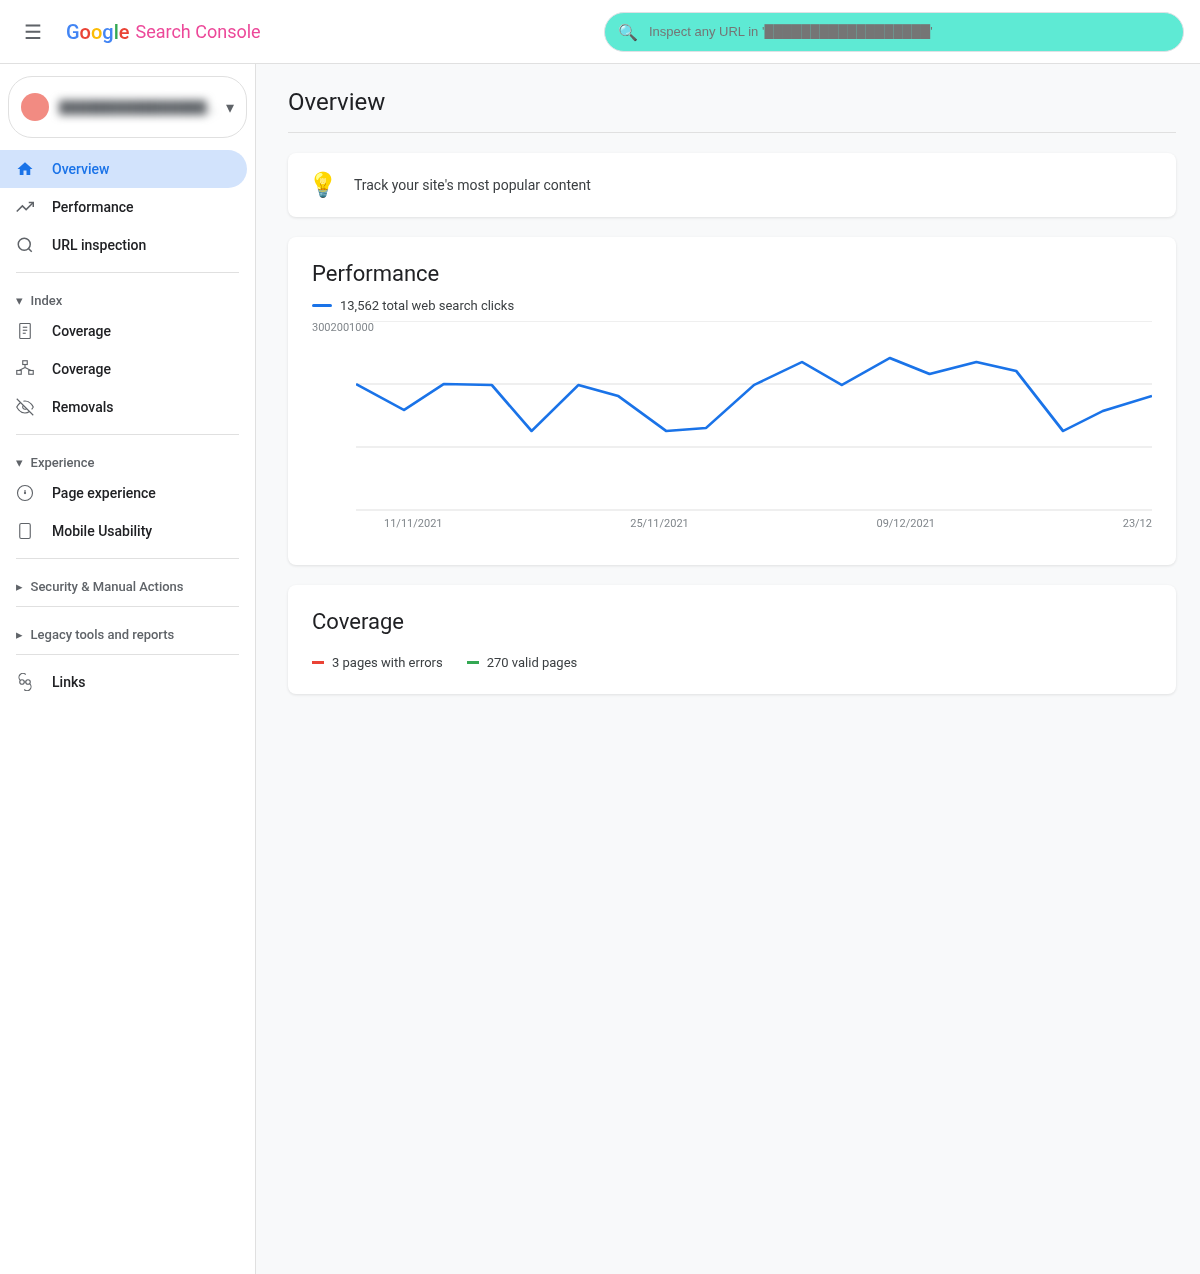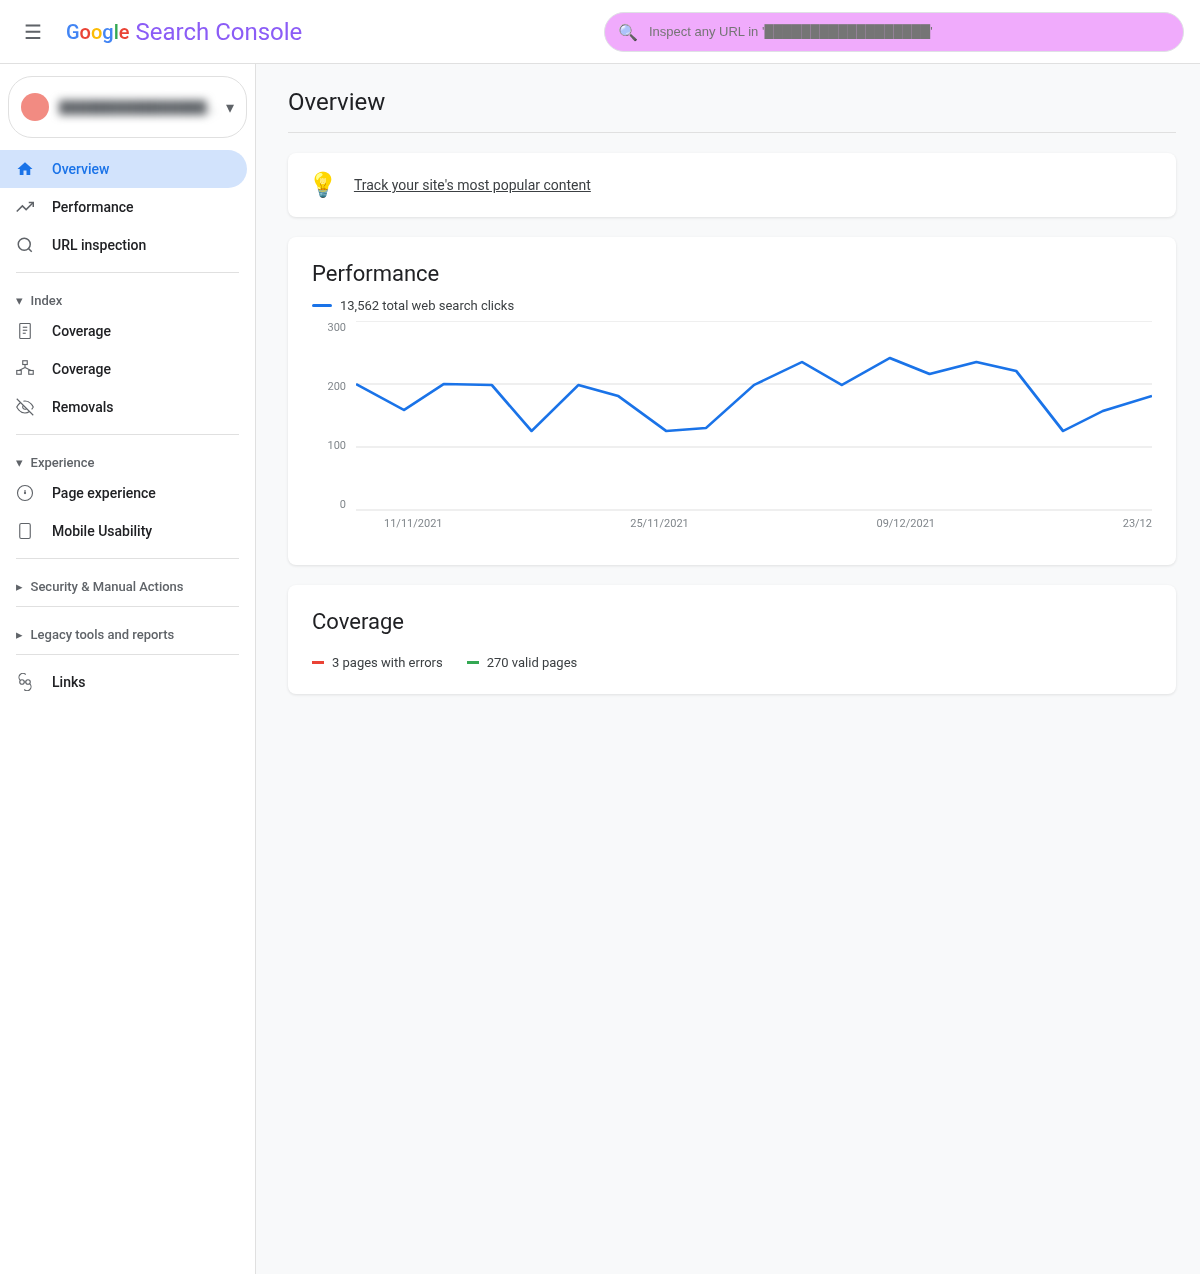--- a/index.html
+++ b/index.html
@@ -59,21 +59,21 @@
       position: relative;
     }
     .header-search input {
       width: 100%;
       height: 40px;
       border: 1px solid #dfe1e5;
       border-radius: 24px;
       padding: 0 16px 0 44px;
       font-size: 14px;
       color: #5f6368;
-      background: #f0abfc;
+      background: #5eead4;
       outline: none;
     }
     .header-search-icon {
       position: absolute;
       left: 14px;
       top: 50%;
       transform: translateY(-50%);
       color: #5f6368;
       font-size: 16px;
     }
@@ -200,21 +200,20 @@
       margin-bottom: 20px;
       box-shadow: 0 1px 3px rgba(0,0,0,0.1);
     }
     .tip-icon {
       font-size: 24px;
       color: #f9ab00;
     }
     .tip-text {
       font-size: 14px;
       color: #3c4043;
-      text-decoration: underline;
     }
 
     
     .card {
       background: #fff;
       border-radius: 8px;
       padding: 24px;
       margin-bottom: 20px;
       box-shadow: 0 1px 3px rgba(0,0,0,0.1);
     }
@@ -244,21 +243,21 @@
       height: 220px;
       width: 100%;
     }
     .chart-y-axis {
       position: absolute;
       left: 0;
       top: 0;
       bottom: 30px;
       width: 40px;
       display: flex;
-      flex-direction: column;
+      flex-direction: row;
       justify-content: space-between;
       font-size: 11px;
       color: #80868b;
       text-align: right;
       padding-right: 6px;
     }
     .chart-area {
       position: absolute;
       left: 44px;
       right: 0;
@@ -307,21 +306,21 @@
   </style>
 </head>
 <body>
 
 <div class="header">
   <div class="header-menu-icon">☰</div>
   <div class="header-logo">
     <span class="logo-google">
       <span class="logo-g">G</span><span class="logo-o1">o</span><span class="logo-o2">o</span><span class="logo-g2">g</span><span class="logo-l">l</span><span class="logo-e">e</span>
     </span>
-    <span style="font-size:24px;color:#8b5cf6;">Search Console</span>
+    <span style="font-size:18px;color:#ec4899;">Search Console</span>
   </div>
   <div class="header-search">
     <span class="header-search-icon">🔍</span>
     <input type="text" style="font-size: 13px;" placeholder="Inspect any URL in '██████████████████'">
   </div>
 </div>
 
 <div class="layout">
 
   <div class="sidebar">

